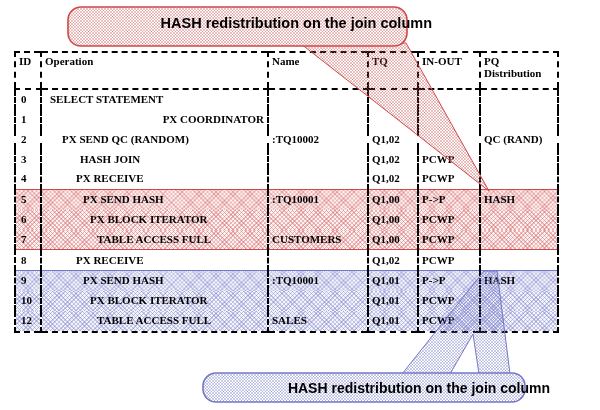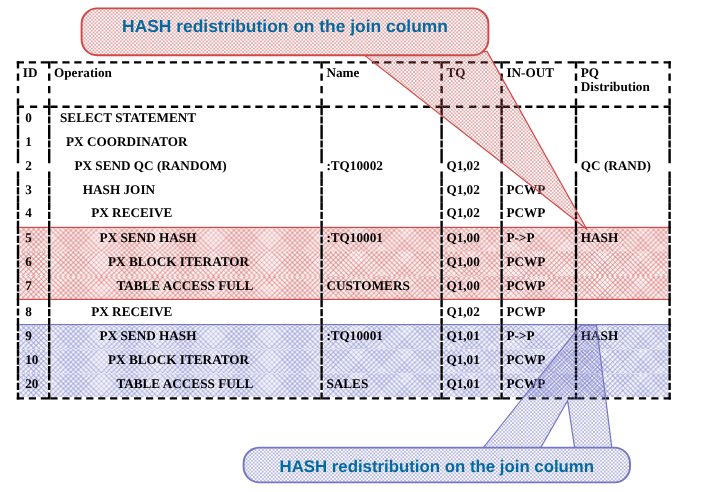--- a/index.html
+++ b/index.html
@@ -45,22 +45,22 @@
 
   
   svg.overlay { position:absolute; left:0; top:0; z-index:2; pointer-events:none; }
   .stroke-pink { stroke: var(--pink-border); }
   .stroke-blue { stroke: var(--blue-border); }
   .hatch-pink-line { stroke: var(--pink-hatch); stroke-opacity:.55; }
   .hatch-blue-line { stroke: var(--blue-hatch); stroke-opacity:.55; }
 
   .callout-label {
     position:absolute; z-index:3; pointer-events:none;
-    font-family:"Liberation Sans", sans-serif; font-weight:bold; color:#0369a1;
-    text-align:center; white-space:nowrap;
+    font-family:"Liberation Sans", sans-serif; font-weight:bold; color:#000000;
+    text-align:right; white-space:nowrap;margin-left:25px;
   }
   .callout-label.top    { left:68px;  top:15px;  width:339px; font-size:14.5px; }
   .callout-label.bottom { left:203px; top:380px; width:322px; font-size:14px; }
 </style>
 </head>
 <body>
 
 <div class="stage">
 
   <table class="plan">
@@ -86,37 +86,37 @@
         <tr>
       <td style="padding-left: 5px;">0</td>
       <td style="padding-left: 8px;">SELECT STATEMENT</td>
       <td></td>
       <td></td>
       <td></td>
       <td></td>
     </tr>
         <tr>
       <td style="padding-left: 5px;">1</td>
-      <td style="padding-left: 13px;">PX COORDINATOR</td>
+      <td style="padding-left: 13px; text-align: right;">PX COORDINATOR</td>
       <td></td>
       <td></td>
       <td></td>
       <td></td>
     </tr>
         <tr>
       <td style="padding-left: 5px;">2</td>
       <td style="padding-left: 20px;">PX SEND QC (RANDOM)</td>
       <td>:TQ10002</td>
       <td>Q1,02</td>
       <td></td>
       <td>QC (RAND)</td>
     </tr>
         <tr>
       <td style="padding-left: 5px;">3</td>
-      <td style="padding-left: 27px;">HASH JOIN</td>
+      <td style="padding-left: 38px;">HASH JOIN</td>
       <td></td>
       <td>Q1,02</td>
       <td>PCWP</td>
       <td></td>
     </tr>
         <tr>
       <td style="padding-left: 5px;">4</td>
       <td style="padding-left: 34px;">PX RECEIVE</td>
       <td></td>
       <td>Q1,02</td>
@@ -165,21 +165,21 @@
     </tr>
         <tr class="hl-blue">
       <td style="padding-left: 5px;">10</td>
       <td style="padding-left: 48px;">PX BLOCK ITERATOR</td>
       <td></td>
       <td>Q1,01</td>
       <td>PCWP</td>
       <td></td>
     </tr>
         <tr class="hl-blue edge-bottom-blue">
-      <td style="padding-left: 5px;">20</td>
+      <td style="padding-left: 5px;">12</td>
       <td style="padding-left: 55px;">TABLE ACCESS FULL</td>
       <td>SALES</td>
       <td>Q1,01</td>
       <td>PCWP</td>
       <td></td>
     </tr>
       </tbody>
   </table>
 
   <svg class="overlay" width="600" height="410" viewBox="0 0 600 410">

